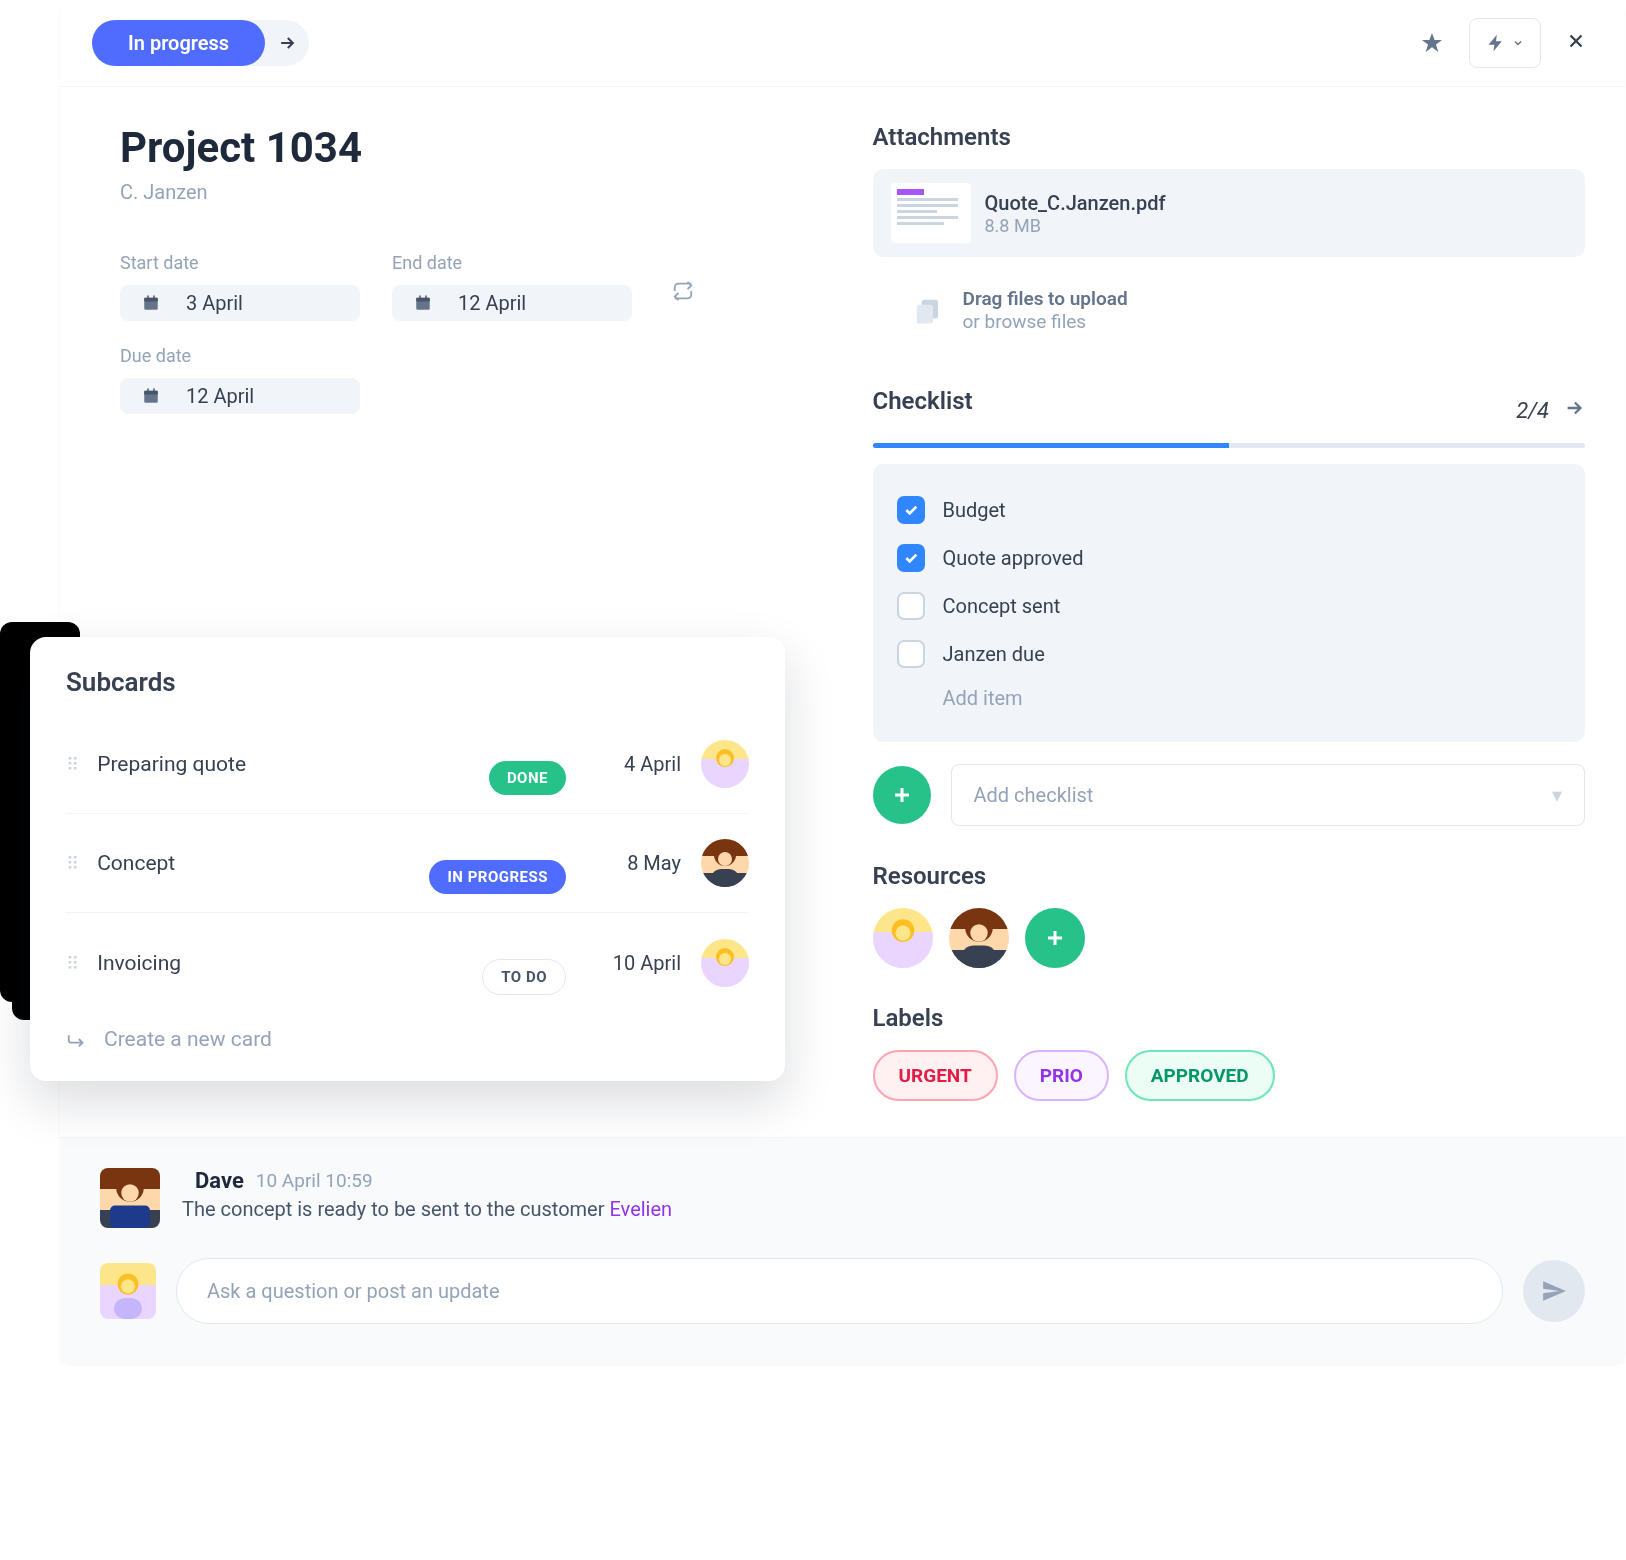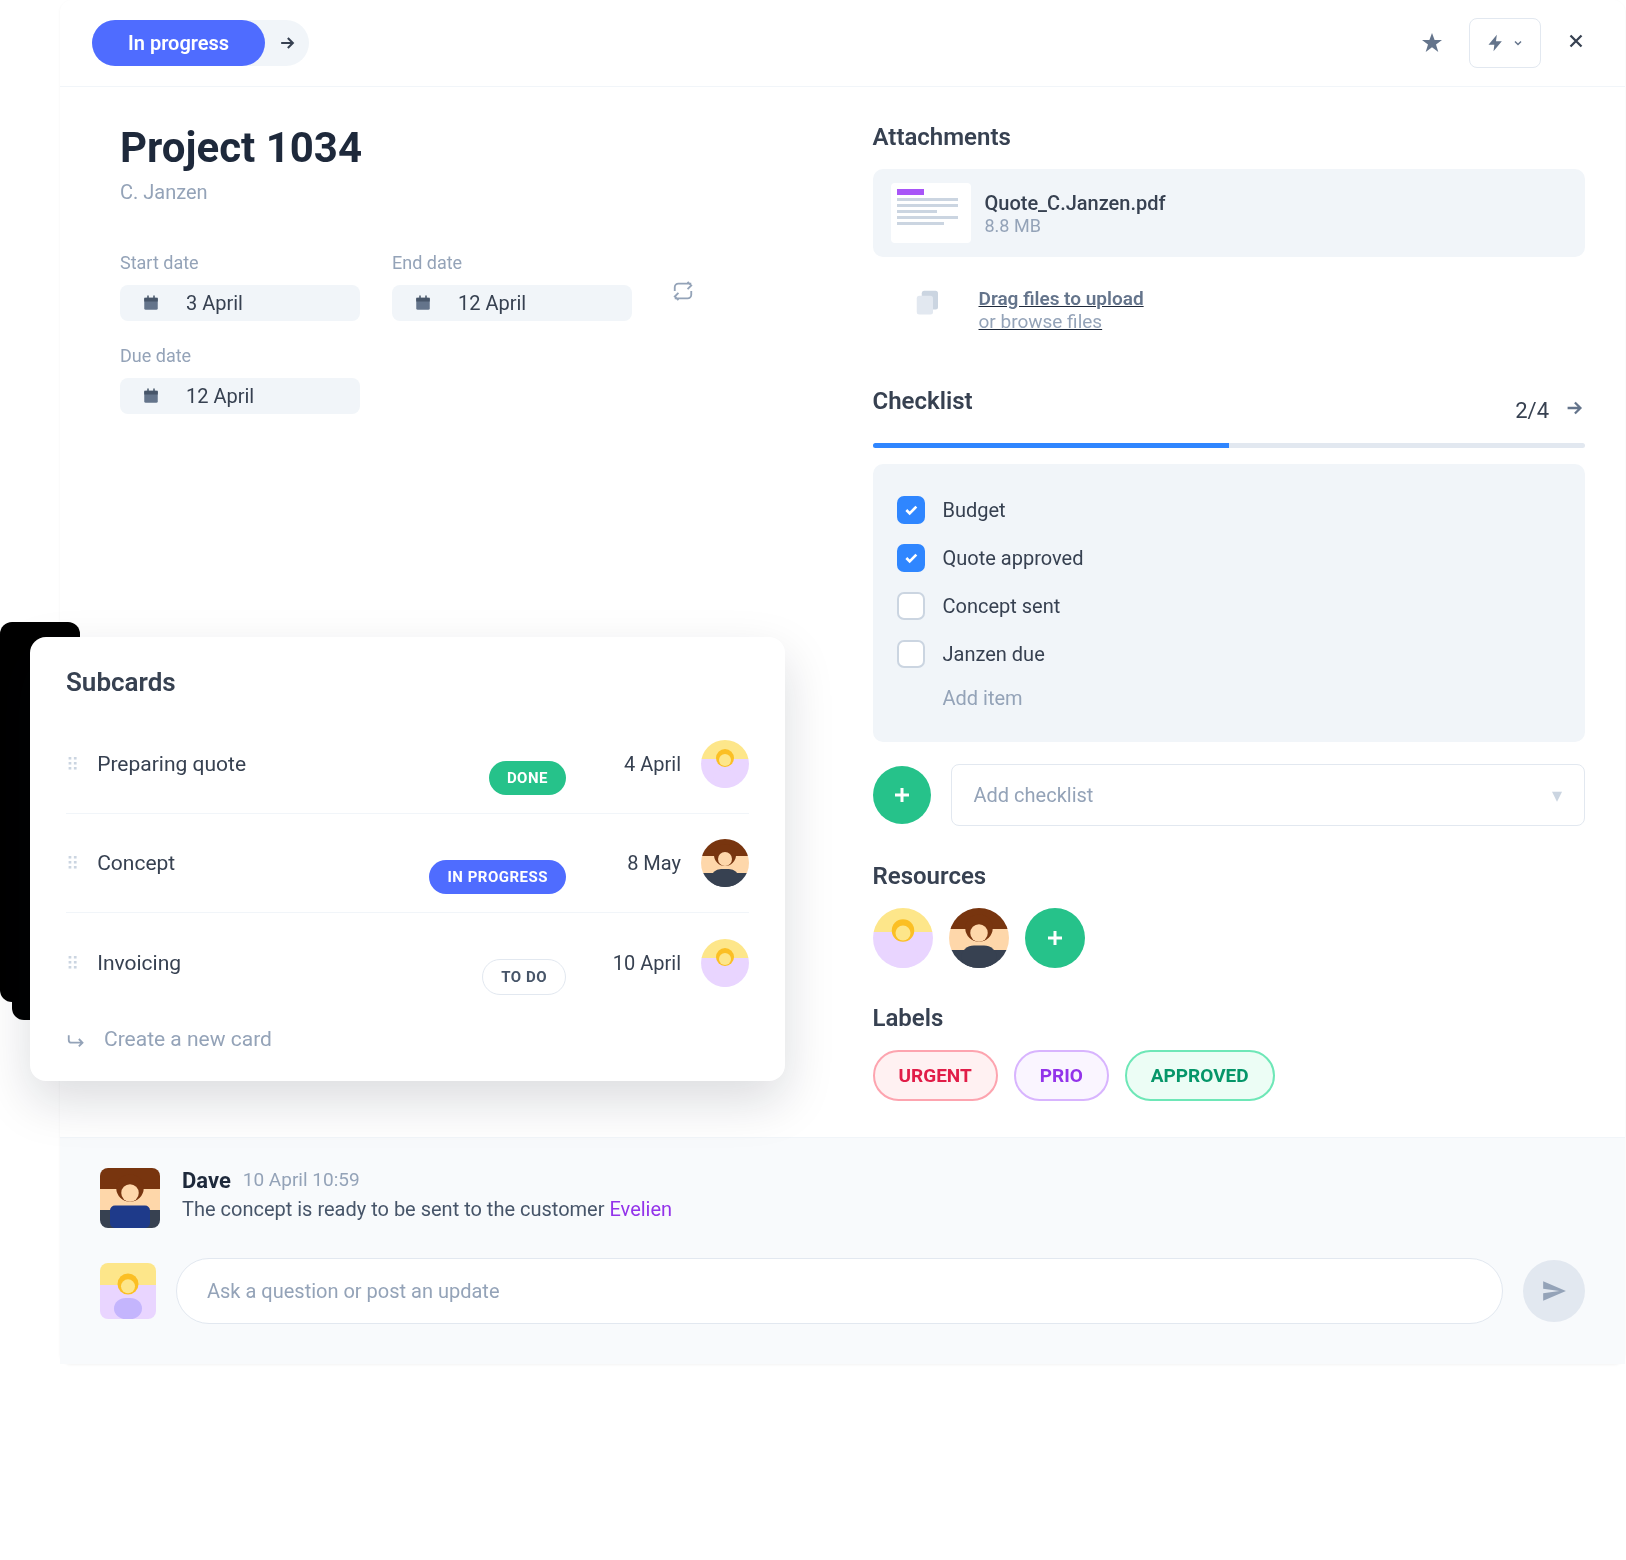--- a/index.html
+++ b/index.html
@@ -100,27 +100,27 @@
 .act-row { display:flex; gap:14px;}
 .act-select { flex:1; border:1px solid #e2e8f0; border-radius:8px; padding:16px 20px; display:flex; align-items:center; color:#94a3b8; font-size:20px;}
 .act-select .caret { margin-left:auto; color:#cbd5e1;}
 .act-cell { border:1px solid #e2e8f0; border-radius:8px; padding:16px 20px; font-size:20px; color:#374151; min-width:108px; text-align:center;}
 .attach-row { display:flex; gap:14px; background:#f1f5f9; border-radius:10px; padding:14px 18px; align-items:center; margin-bottom:16px;}
 .attach-thumb { width:80px; height:60px; background:#fff; border-radius:4px; display:flex; flex-direction:column; gap:3px; padding:6px;}
 .attach-thumb .bar1{height:6px;width:40%;background:#a855f7;}
 .attach-thumb .line{height:3px;width:90%;background:#cbd5e1;}
 .attach-name { font-size:20px; color:#374151; font-weight:500;}
 .attach-size { font-size:18px; color:#94a3b8;}
-.drop-zone { display:flex; gap:36px; align-items:flex-start; padding:14px 40px;text-decoration:underline;}
+.drop-zone { display:flex; gap:20px; align-items:flex-end; padding:14px 40px;}
 .drop-icon { color:#cbd5e1; font-size:30px;}
 .drop-text .l1 { font-size:19px; color:#64748b; font-weight:600;}
 .drop-text .l2 { font-size:19px; color:#94a3b8;}
 .checklist-section { margin-top:40px;}
 .chk-head { display:flex; align-items:center; margin-bottom:10px;}
-.chk-count { margin-left:auto; font-size:22px; color:#374151; margin-right:14px;}
+.chk-count { margin-left:auto; font-size:22px; color:#374151; margin-right:14px;font-style:italic;}
 .chk-arrow { color:#64748b; font-size:22px;}
 .progress { height:5px; background:#e2e8f0; border-radius:3px; margin-bottom:16px; overflow:hidden;}
 .progress-fill { height:100%; background:#2f86ff; width:50%;}
 .chk-list { background:#f1f5f9; border-radius:10px; padding:22px 24px;}
 .chk-item { display:flex; align-items:center; gap:18px; padding:10px 0; font-size:20px; color:#374151;}
 .checkbox { width:28px; height:28px; border-radius:7px; border:2px solid #cbd5e1; background:#fff; display:flex; align-items:center; justify-content:center; flex-shrink:0;}
 .checkbox.checked { background:#2f86ff; border-color:#2f86ff; color:#fff;}
 .add-item { color:#94a3b8; padding-left:46px; padding-top:8px;}
 .add-chk-row { display:flex; gap:20px; align-items:center; margin-top:22px;}
 .plus-btn { width:58px; height:58px; border-radius:50%; background:#26c28a; color:#fff; font-size:30px; display:flex; align-items:center; justify-content:center; cursor:pointer;}
@@ -131,21 +131,21 @@
 .res-avatar { width:60px; height:60px; border-radius:50%;}
 .labels-section { margin-top:36px;}
 .labels-row { display:flex; gap:16px; margin-top:16px;}
 .label-chip { padding:12px 24px; border-radius:999px; font-size:19px; font-weight:700; border:2px solid;}
 .label-urgent { border-color:#fda4af; color:#e11d48; background:#fff1f2;}
 .label-prio { border-color:#d8b4fe; color:#9333ea; background:#faf5ff;}
 .label-approved { border-color:#6ee7b7; color:#059669; background:#ecfdf5;}
 .comments { background:#f8fafc; padding:30px 40px 40px 40px; border-top:1px solid #f1f5f9;}
 .comment-row { display:flex; gap:22px; align-items:flex-start; margin-bottom:30px;}
 .comment-avatar { width:60px; height:60px; border-radius:8px;}
-.comment-head { display:flex; gap:12px; align-items:flex-start;}
+.comment-head { display:flex; gap:12px; align-items:center;margin-left:13px;}
 .comment-author { font-size:22px; font-weight:700; color:#1e293b;}
 .comment-time { font-size:19px; color:#94a3b8;}
 .comment-body { font-size:20px; color:#475569; margin-top:4px;}
 .comment-body .mention { color:#9333ea;}
 .compose-row { display:flex; gap:20px; align-items:center;}
 .compose-input { flex:1; background:#fff; border:1px solid #e2e8f0; border-radius:999px; padding:20px 30px; font-size:20px; color:#94a3b8;}
 .send-btn { width:62px; height:62px; border-radius:50%; background:#e2e8f0; color:#94a3b8; display:flex; align-items:center; justify-content:center; font-size:26px;}
 </style>
 </head>
 <body>

